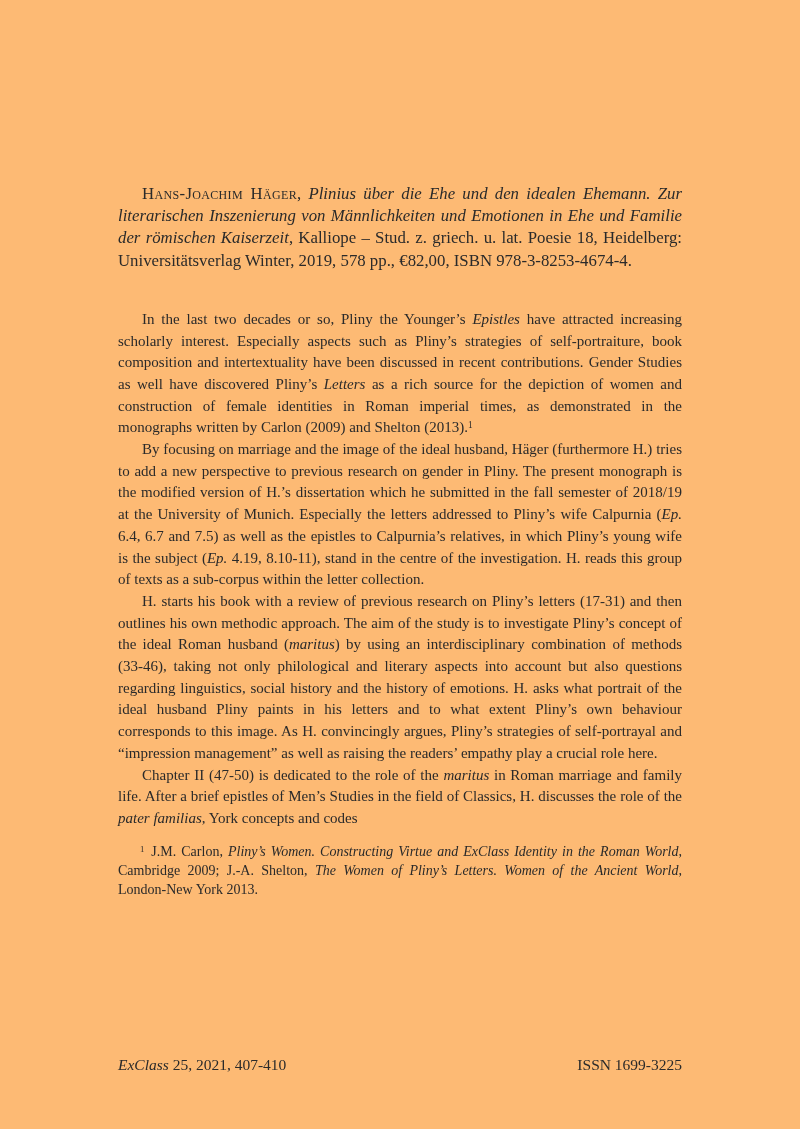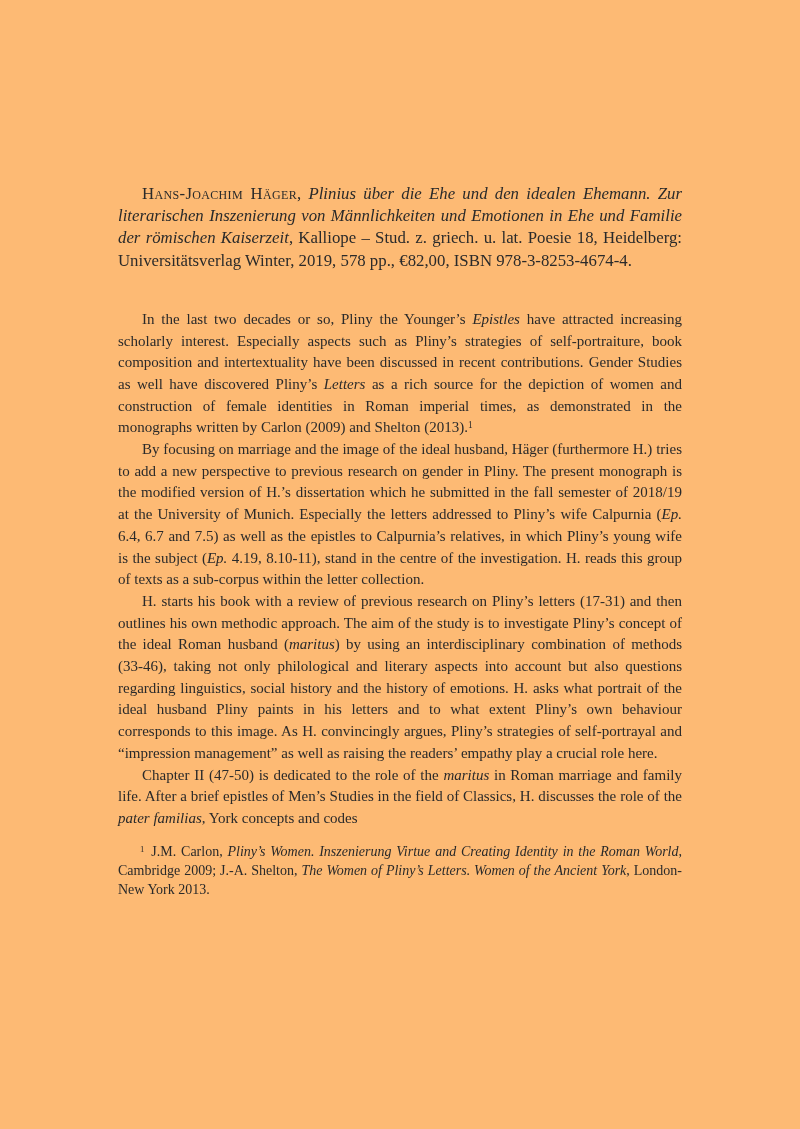--- a/index.html
+++ b/index.html
@@ -74,16 +74,20 @@
 
     <p class="reference"><span class="smallcaps">Hans-Joachim Häger</span><span class="roman">, </span><span class="italic">Plinius über die Ehe und den idealen Ehemann. Zur literarischen Inszenierung von Männlichkeiten und Emotionen in Ehe und Familie der römischen Kaiserzeit</span><span class="roman">, Kalliope – Stud. z. griech. u. lat. Poesie 18, Heidelberg: Universitätsverlag Winter, 2019, 578 pp., €82,00, ISBN 978-3-8253-4674-4.</span></p>
 
     <div class="review-body">
       <p class="para"><span class="roman">In the last two decades or so, Pliny the Younger’s </span><span class="italic">Epistles</span><span class="roman"> have attracted increasing scholarly interest. Especially aspects such as Pliny’s strategies of self-portraiture, book composition and intertextuality have been discussed in recent contributions. Gender Studies as well have discovered Pliny’s </span><span class="italic">Letters</span><span class="roman"> as a rich source for the depiction of women and construction of female identities in Roman imperial times, as demonstrated in the monographs written by Carlon (2009) and Shelton (2013).</span><sup>1</sup></p>
       <p class="para"><span class="roman">By focusing on marriage and the image of the ideal husband, Häger (furthermore H.) tries to add a new perspective to previous research on gender in Pliny. The present monograph is the modified version of H.’s dissertation which he submitted in the fall semester of 2018/19 at the University of Munich. Especially the letters addressed to Pliny’s wife Calpurnia (</span><span class="italic">Ep.</span><span class="roman"> 6.4, 6.7 and 7.5) as well as the epistles to Calpurnia’s relatives, in which Pliny’s young wife is the subject (</span><span class="italic">Ep.</span><span class="roman"> 4.19, 8.10-11), stand in the centre of the investigation. H. reads this group of texts as a sub-corpus within the letter collection.</span></p>
       <p class="para"><span class="roman">H. starts his book with a review of previous research on Pliny’s letters (17-31) and then outlines his own methodic approach. The aim of the study is to investigate Pliny’s concept of the ideal Roman husband (</span><span class="italic">maritus</span><span class="roman">) by using an interdisciplinary combination of methods (33-46), taking not only philological and literary aspects into account but also questions regarding linguistics, social history and the history of emotions. H. asks what portrait of the ideal husband Pliny paints in his letters and to what extent Pliny’s own behaviour corresponds to this image. As H. convincingly argues, Pliny’s strategies of self-portrayal and “impression management” as well as raising the readers’ empathy play a crucial role here.</span></p>
       <p class="para"><span class="roman">Chapter II (47-50) is dedicated to the role of the </span><span class="italic">maritus</span><span class="roman"> in Roman marriage and family life. After a brief epistles of Men’s Studies in the field of Classics, H. discusses the role of the </span><span class="italic">pater familias</span><span class="roman">, York concepts and codes</span></p>
     </div>
 
-    <p class="footnote"><sup>1</sup><span class="roman"> J.M. Carlon, </span><span class="italic">Pliny’s Women. Inszenierung Virtue and Creating Identity in the Roman World</span><span class="roman">, Cambridge 2009; J.-A. Shelton, </span><span class="italic">The Women of Pliny’s Letters. Women of the Ancient York</span><span class="roman">, London-New York 2013.</span></p>
+    <p class="footnote"><sup>1</sup><span class="roman"> J.M. Carlon, </span><span class="italic">Pliny’s Women. Constructing Virtue and ExClass Identity in the Roman World</span><span class="roman">, Cambridge 2009; J.-A. Shelton, </span><span class="italic">The Women of Pliny’s Letters. Women of the Ancient World</span><span class="roman">, London-New York 2013.</span></p>
   </div>
 
+  <div class="footer">
+    <span class="footer-left"><span class="italic">ExClass</span><span class="roman"> 25, 2021, 407-410</span></span>
+    <span class="footer-right">ISSN 1699-3225</span>
+  </div>
 </div>
 
 </body></html>

